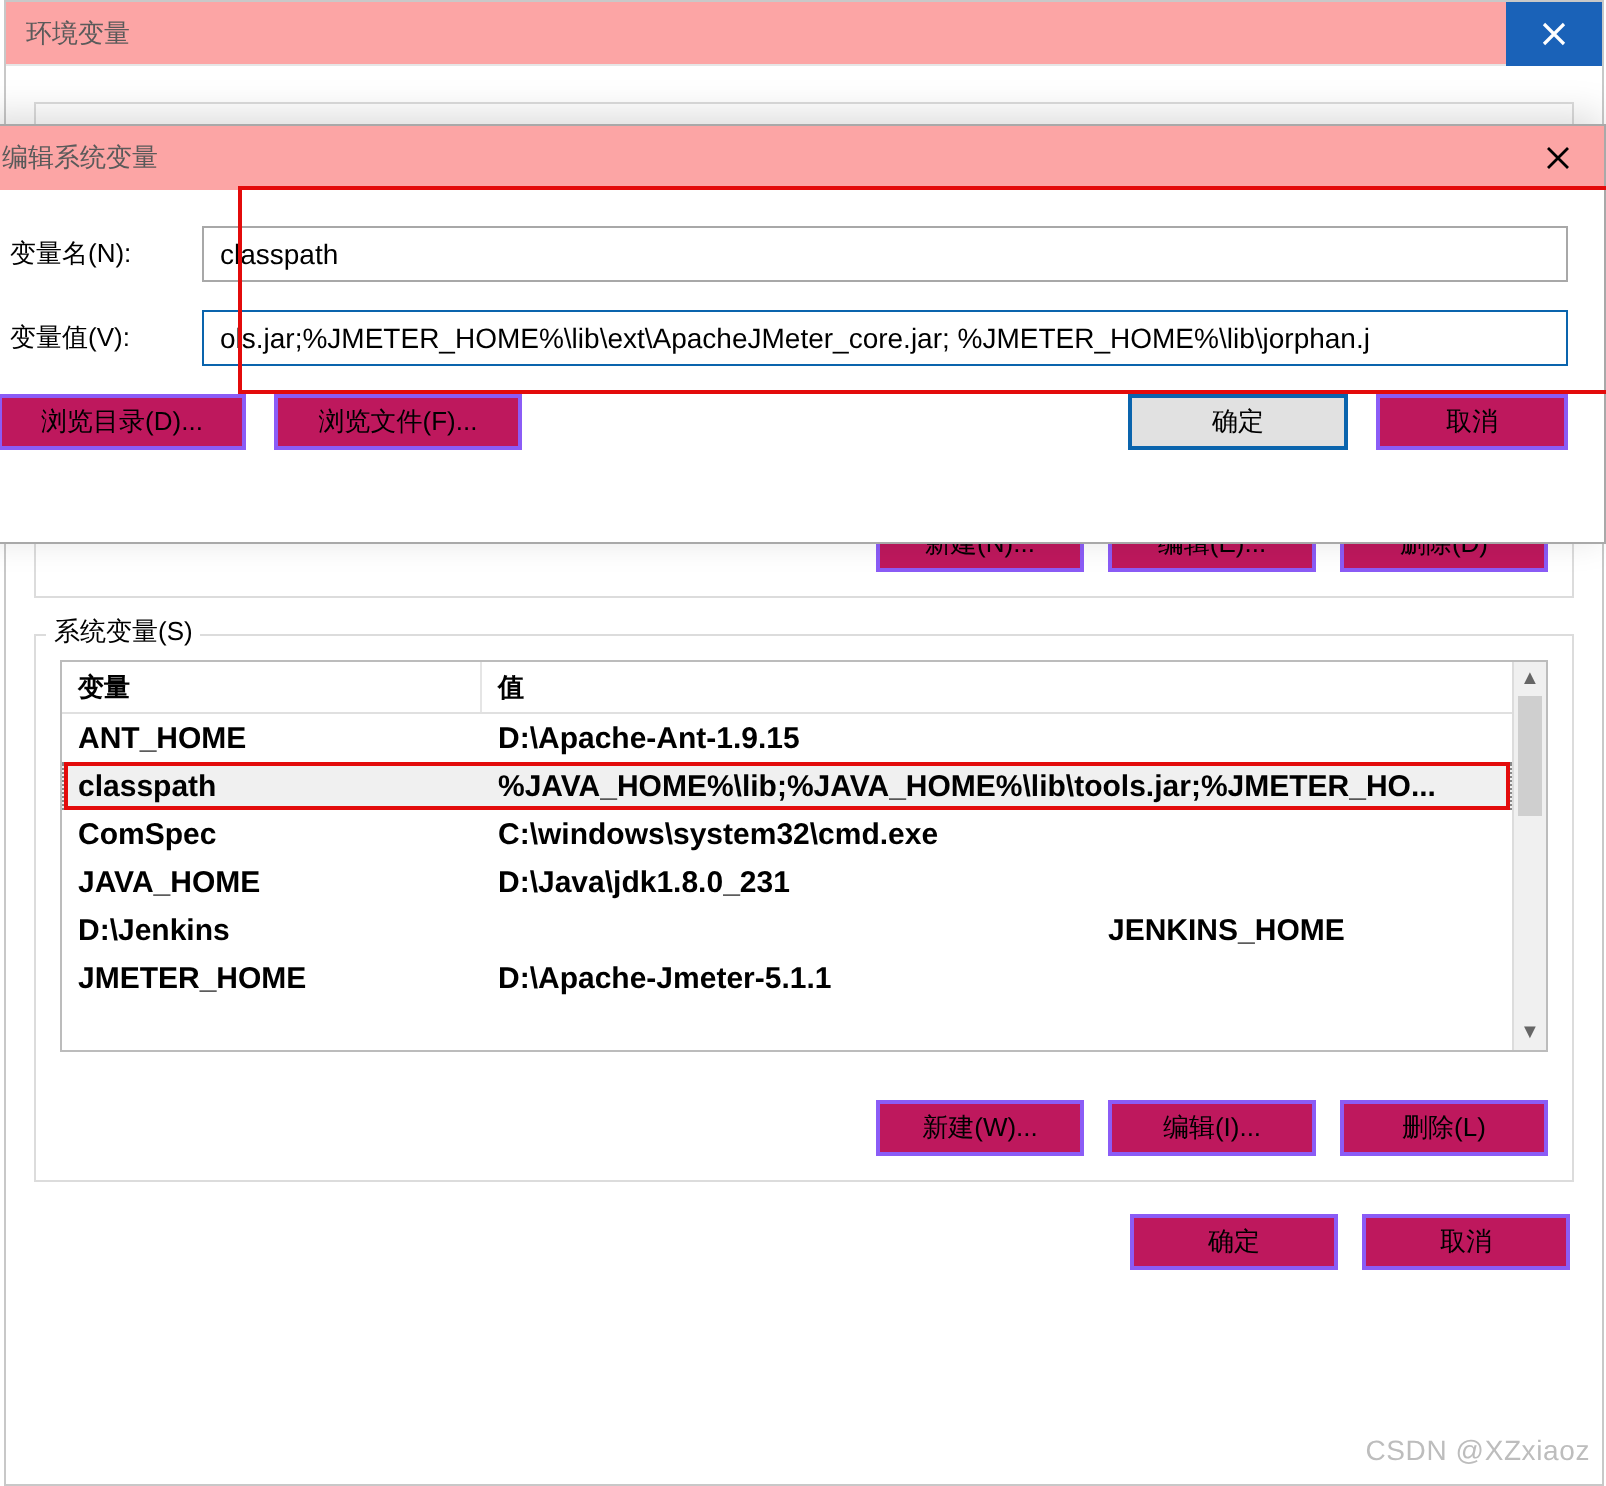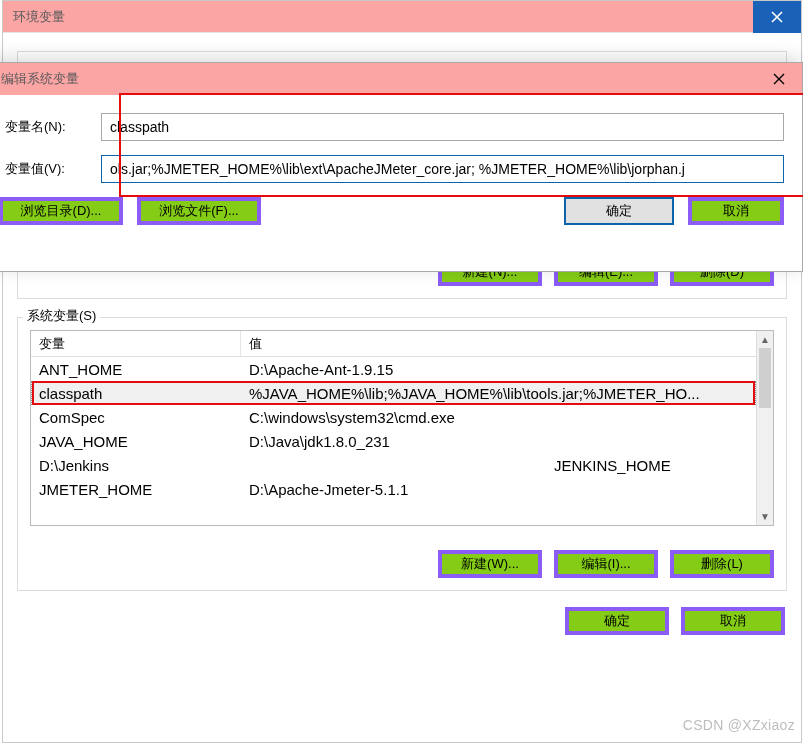--- a/index.html
+++ b/index.html
@@ -53,22 +53,22 @@
     border: 1px solid #d0d0d0;
   }
   .btn-row {
     display: flex; justify-content: flex-end;
     gap: 12px;
     padding: 10px 0 0 0;
   }
   .w-btn {
     min-width: 104px;
     height: 28px;
-    border: 4px solid #8b5cf6;
-    background: #84cc16;
+    border: 2px solid #8b5cf6;
+    background: #be185d;
     font-size: 13px;
     color: #000;
     cursor: pointer;
     padding: 0 10px;
   }
   .w-btn.primary {
     border: 2px solid #0a64ad;
     background: #e1e1e1;
   }
 
@@ -219,21 +219,21 @@
         <div class="btn-row" style="position:absolute; right:12px; bottom:12px;">
           <button class="w-btn">新建(N)...</button>
           <button class="w-btn">编辑(E)...</button>
           <button class="w-btn">删除(D)</button>
         </div>
       </div>
 
       <div class="group">
         <span class="group-label">系统变量(S)</span>
         <div class="group-frame">
-          <div class="listview" style="position:relative;">
+          <div class="listview" style="position:relative;font-weight:bold;">
             <div class="lv-header">
               <div class="lv-col-h col-name">变量</div>
               <div class="lv-col-h col-value">值</div>
             </div>
             <div class="lv-rows" id="lv-rows">
                 <div class="lv-row">
                   <div class="lv-cell col-name">ANT_HOME</div>
                   <div class="lv-cell col-value">D:\Apache-Ant-1.9.15</div>
                 </div>
                 <div class="lv-row selected">

